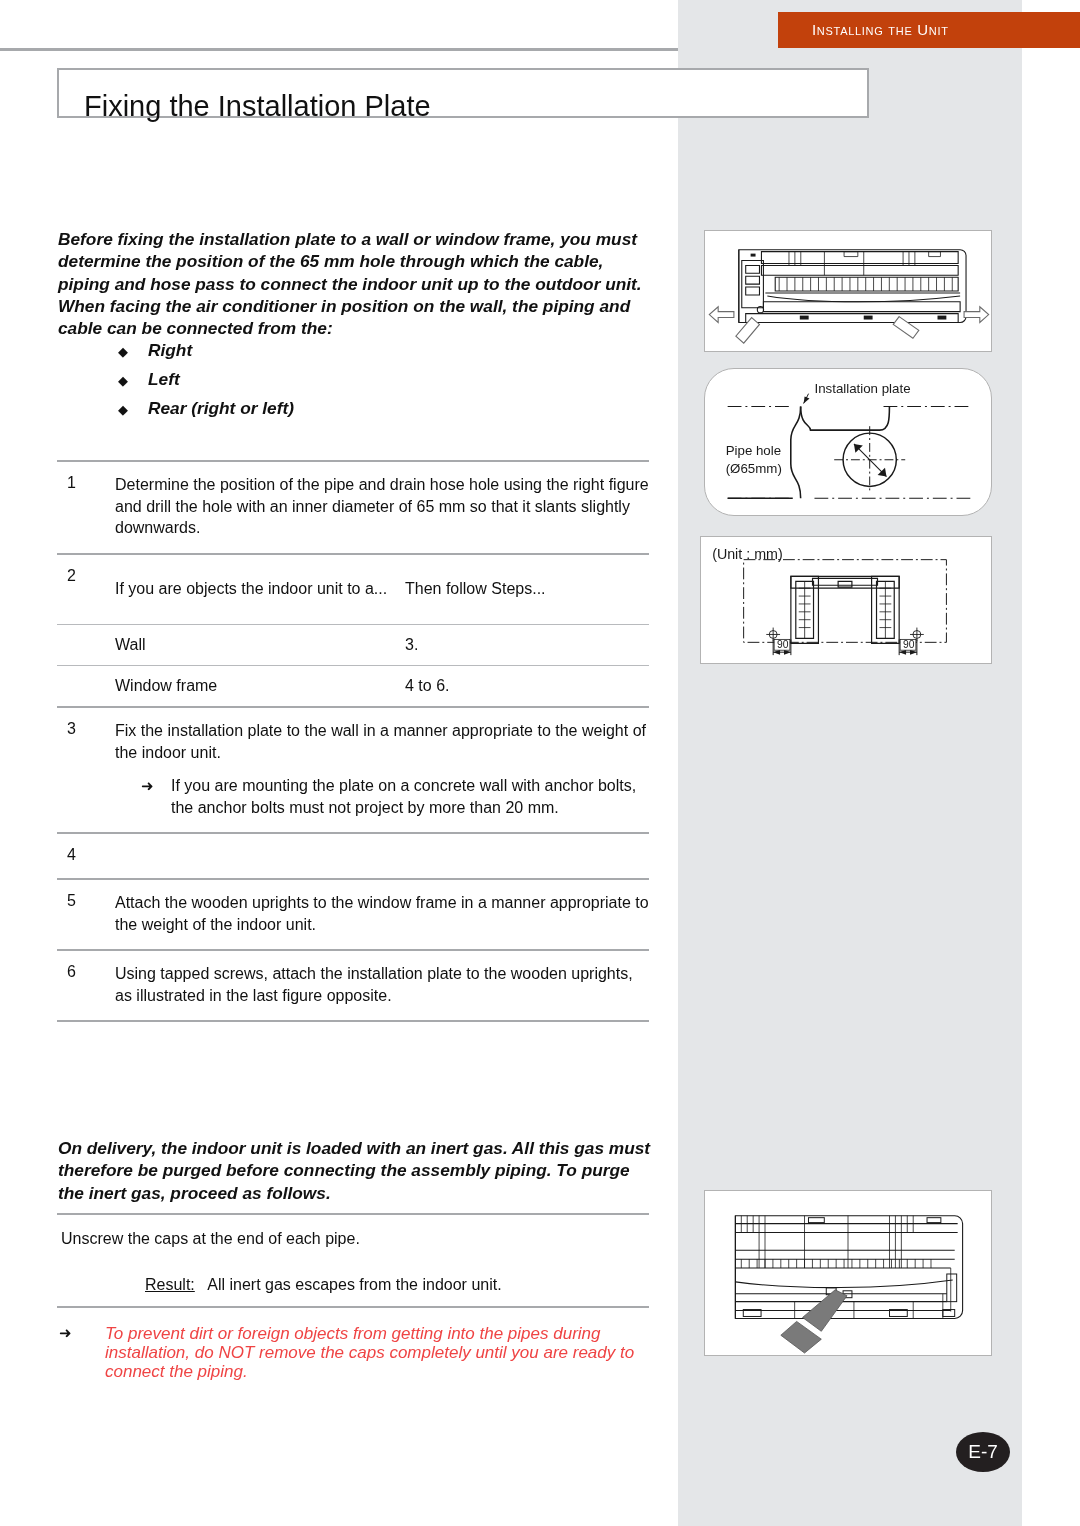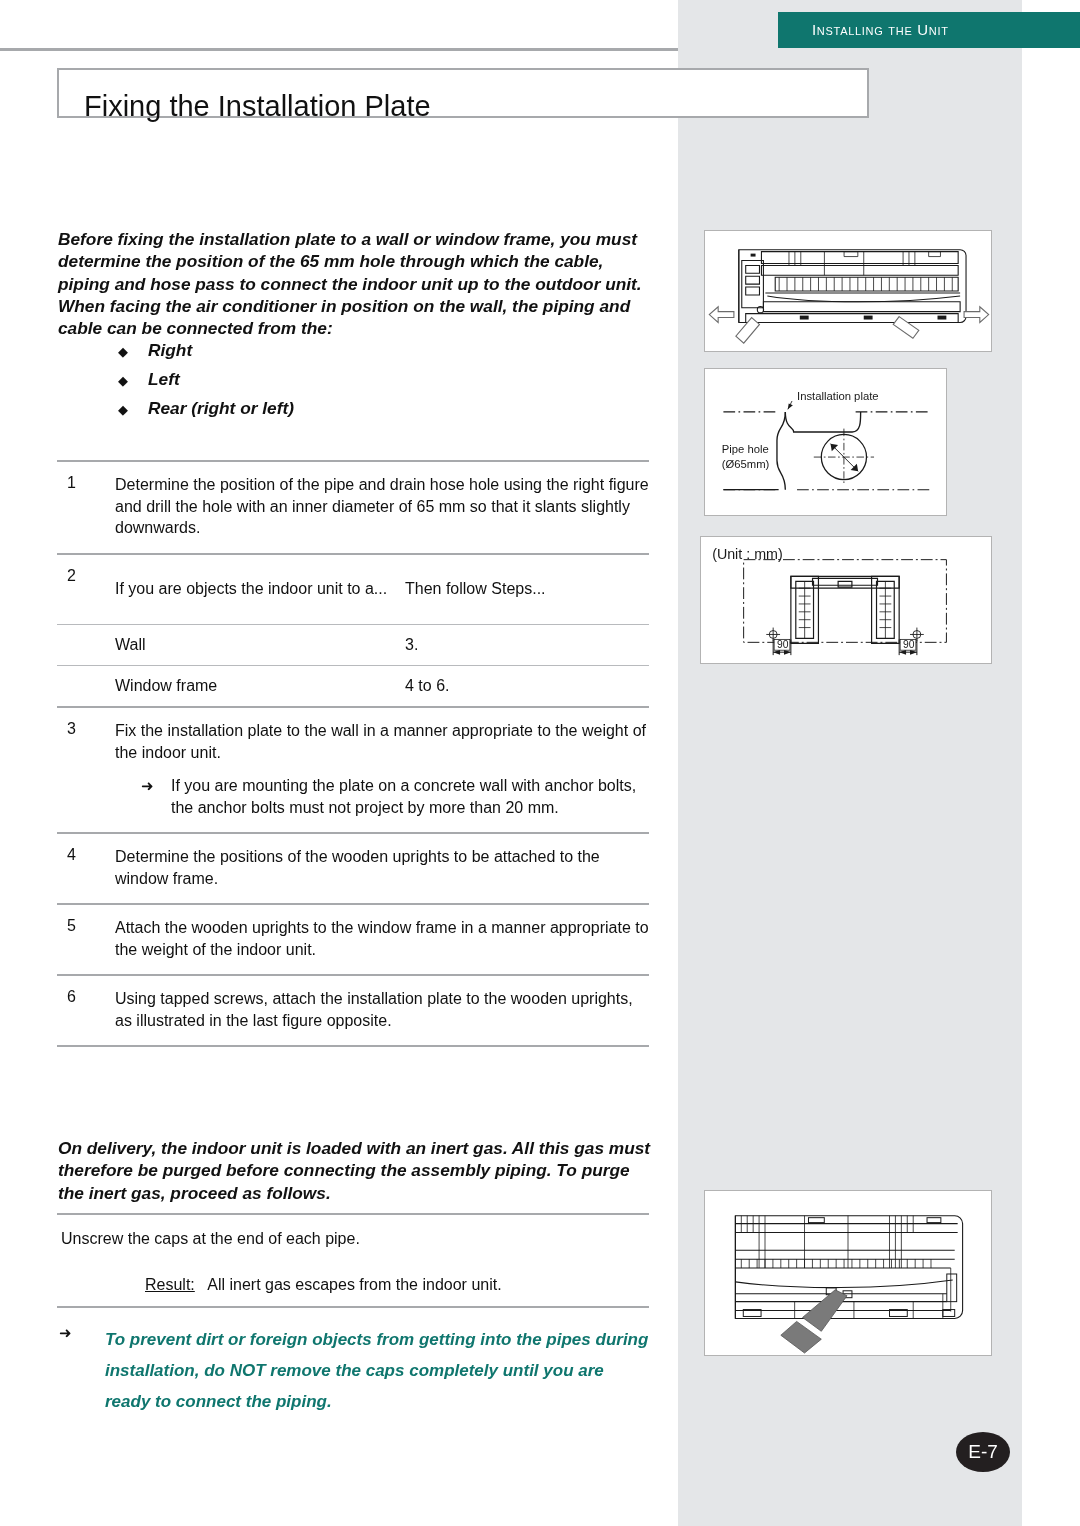--- a/index.html
+++ b/index.html
@@ -26,21 +26,21 @@
   #gray-band {
     position: absolute;
     left: 678px; top: 0;
     width: 344px; height: 1526px;
     background: #e4e6e8;
   }
   #header-bar {
     position: absolute;
     left: 778px; top: 12px;
     width: 302px; height: 36px;
-    background: #0f766e;
+    background: #c2410c;
   }
   #header-bar .hdr-text {
     position: absolute;
     left: 34px; top: 9px;
     color: #ffffff;
     font-size: 15px;
     font-variant: small-caps;
     letter-spacing: 0.7px;
     white-space: nowrap;
   }
@@ -209,37 +209,37 @@
   .warn-mark {
     width: 48px;
     flex: 0 0 auto;
     font-size: 15px;
     color: #111111;
     padding-left: 2px;
     box-sizing: border-box;
   }
   .warn-body {
     flex: 1 1 auto;
-    font-weight: bold;
+    font-weight: normal;
     font-style: italic;
     font-size: 17px;
-    line-height: 31px;
-    color: #0f766e;
+    line-height: 19px;
+    color: #ef4444;
   }
 
   
   .figure {
     position: absolute;
     background: #ffffff;
     border: 1px solid #b3b3b3;
     box-sizing: border-box;
     overflow: hidden;
   }
   #fig-1 { left: 704px; top: 230px; width: 288px; height: 122px; }
-  #fig-2 { left: 704px; top: 368px; width: 243px; height: 148px; }
+  #fig-2 { left: 704px; top: 368px; width: 288px; height: 148px; border-radius: 30px; }
   #fig-3 { left: 700px; top: 536px; width: 292px; height: 128px; }
   #fig-4 { left: 704px; top: 1190px; width: 288px; height: 166px; }
 
   .fig-svg { display: block; width: 100%; height: 100%; }
 
   
   #pagenum {
     position: absolute;
     left: 956px;
     top: 1432px;
@@ -335,21 +335,20 @@
           <div class="substep-mark">➜</div>
           <div class="substep-body">If you are mounting the plate on a concrete wall with anchor bolts, the anchor bolts must not project by more than 20 mm.</div>
         </div>
       </div>
     </div>
 
     <div class="hr"></div>
 
     <div class="step">
       <div class="step-num">4</div>
-      <div class="step-body">Determine the positions of the wooden uprights to be attached to the window frame.</div>
     </div>
 
     <div class="hr"></div>
 
     <div class="step">
       <div class="step-num">5</div>
       <div class="step-body">Attach the wooden uprights to the window frame in a manner appropriate to the weight of the indoor unit.</div>
     </div>
 
     <div class="hr"></div>

